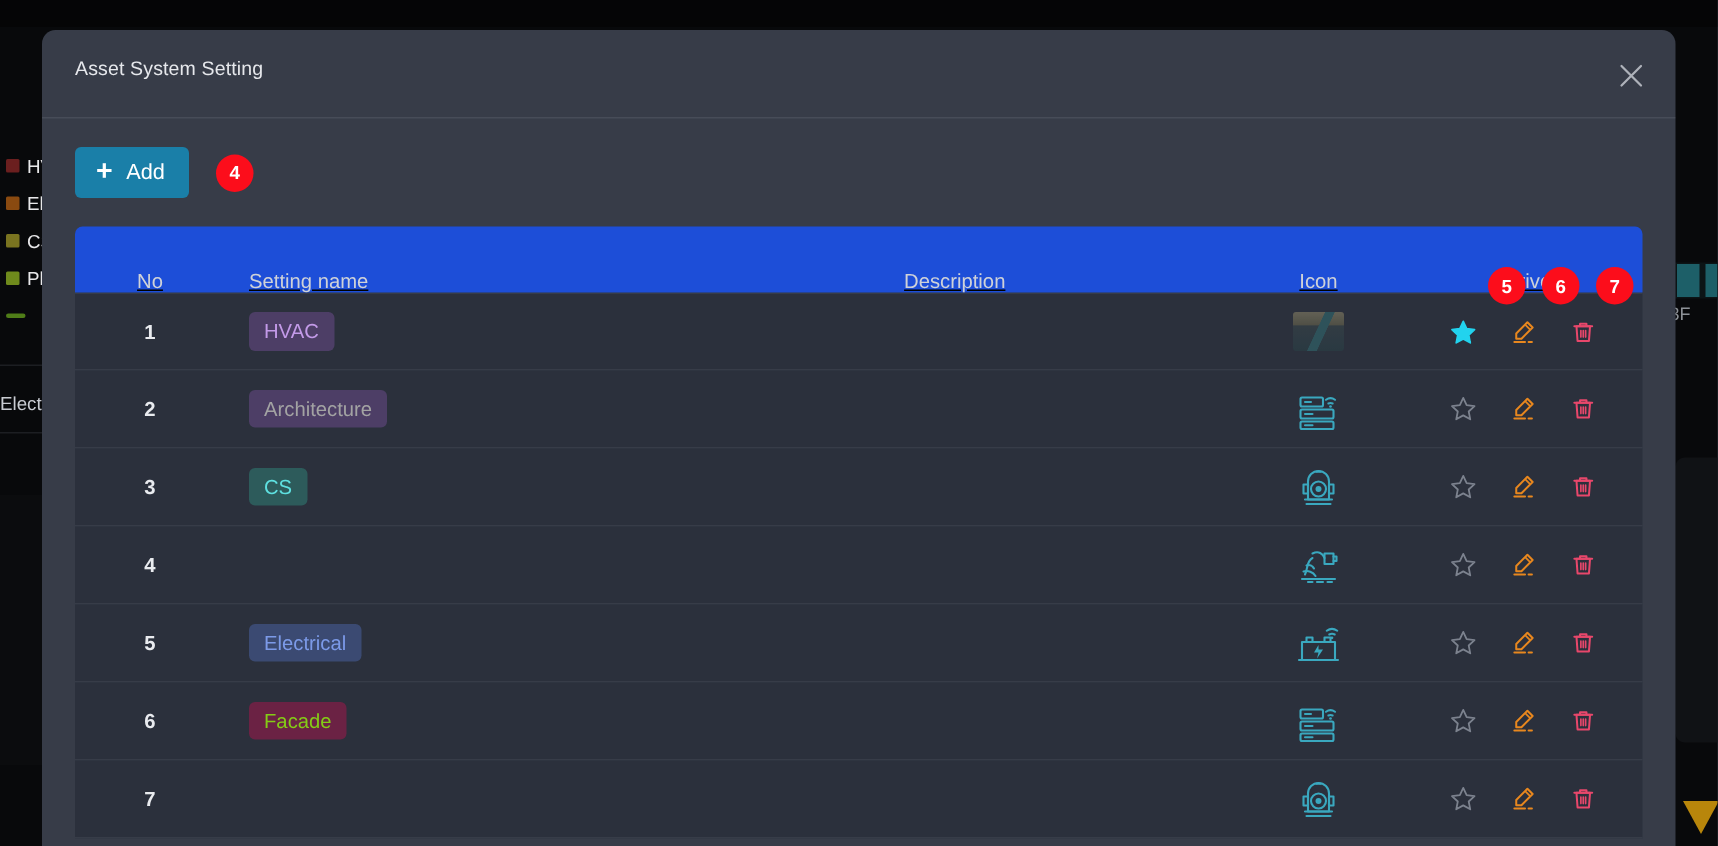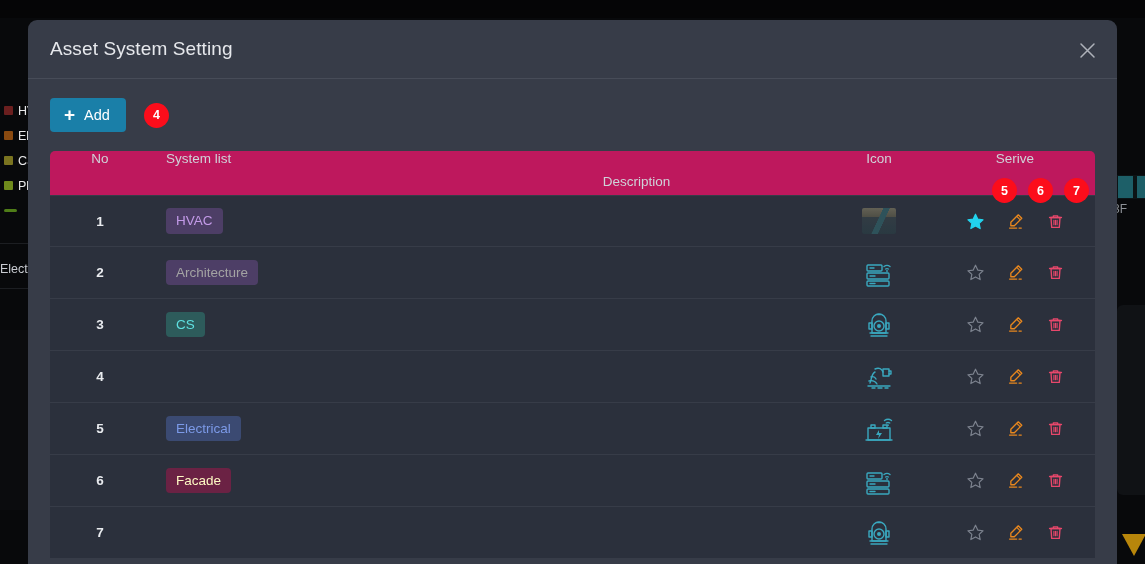--- a/index.html
+++ b/index.html
@@ -78,21 +78,21 @@
     background: #373c48;
     border-radius: 9px 9px 0 0;
     overflow: hidden;
   }
   .modal-header {
     height: 59px; position: relative;
     border-bottom: 1px solid #474c58;
   }
   .modal-title {
     position: absolute; left: 22px; top: 18px;
-    font-size: 19px; color: #e6e8ec; font-weight: normal;
+    font-size: 13px; color: #e6e8ec; font-weight: normal;
     letter-spacing: .1px;
   }
   .modal-close {
     position: absolute; right: 14px; top: 14px;
     width: 32px; height: 32px;
     display: flex; align-items: center; justify-content: center;
     cursor: pointer;
   }
   .modal-close svg { display: block; }
 
@@ -128,25 +128,26 @@
     position: absolute; right: 0; top: 50%;
     transform: translateY(-50%);
     display: flex; align-items: center; gap: 7px;
     font-size: 13.5px; color: #b9bcc4;
   }
   .notice-star { display: block; }
 
   
   .table-wrap { position: relative; }
   .thead {
-    display: flex; align-items: flex-start;
+    display: flex; align-items: flex-end;
     height: 44px;
-    background: #be185d;
+    background: #1d4ed8;
     border-radius: 5px 5px 0 0;
     position: relative;
+    text-decoration: underline;
   }
   .thead > div {
     font-size: 13.5px; color: #cfd2d8; text-align: center;
   }
   .col-no { width: 100px; flex: none; }
   .col-name { width: 300px; flex: none; text-align: left !important; }
   .col-desc { flex: 1; margin-top: 23px; }
   .col-icon { width: 112px; flex: none; }
   .col-action { width: 160px; flex: none; }
 
@@ -264,21 +265,21 @@
         <span>Add</span>
       </button>
       <span class="badge-anno anno-add">4</span>
 
     </div>
 
     <div class="table-wrap">
 
       <div class="thead">
         <div class="col-no">No</div>
-        <div class="col-name">System list</div>
+        <div class="col-name">Setting name</div>
         <div class="col-desc">Description</div>
         <div class="col-icon">Icon</div>
         <div class="col-action">Serive</div>
 
         <div class="anno-action-row">
           <span class="badge-anno">5</span>
           <span class="badge-anno">6</span>
           <span class="badge-anno">7</span>
         </div>
       </div>
@@ -453,21 +454,21 @@
                   <path d="M4.5 7h15" stroke="#e8476b" stroke-width="1.7" stroke-linecap="round"></path>
                   <path d="M9.3 7V4.8h5.4V7" fill="none" stroke="#e8476b" stroke-width="1.7" stroke-linejoin="round"></path>
                   <path d="M6.3 7h11.4l-.9 12.4H7.2z" fill="none" stroke="#e8476b" stroke-width="1.7" stroke-linejoin="round"></path>
                   <path d="M10 10.5v5.6 M12 10.5v5.6 M14 10.5v5.6" stroke="#e8476b" stroke-width="1.4" stroke-linecap="round"></path>
                 </svg>
               </span>
             </div>
           </div>
           <div class="trow">
             <div class="cell-no">6</div>
-            <div class="cell-name"><span class="sys-badge" style="background:#6b2244;color:#fef9c3">Facade</span></div>
+            <div class="cell-name"><span class="sys-badge" style="background:#6b2244;color:#84cc16">Facade</span></div>
             <div class="cell-desc"></div>
             <div class="cell-icon">
               <svg class="row-icon" viewBox="0 0 34 34">
                 <rect x="5" y="9" width="15" height="6" rx="1" stroke="#3aa8bf" stroke-width="1.4" fill="none" stroke-linecap="round" stroke-linejoin="round"></rect>
                 <rect x="5" y="17" width="22" height="6" rx="1" stroke="#3aa8bf" stroke-width="1.4" fill="none" stroke-linecap="round" stroke-linejoin="round"></rect>
                 <rect x="5" y="25" width="22" height="5" rx="1" stroke="#3aa8bf" stroke-width="1.4" fill="none" stroke-linecap="round" stroke-linejoin="round"></rect>
                 <path d="M8 12h4 M8 20h5 M8 27.5h5" stroke="#3aa8bf" stroke-width="1.4" fill="none" stroke-linecap="round" stroke-linejoin="round"></path>
                 <path d="M22 10.5a5 5 0 0 1 6 0 M23.6 13a3 3 0 0 1 2.8 0" stroke="#3aa8bf" stroke-width="1.4" fill="none" stroke-linecap="round" stroke-linejoin="round"></path>
                 <circle cx="25" cy="15" r="0.9" fill="#3aa8bf"></circle>
               </svg>

